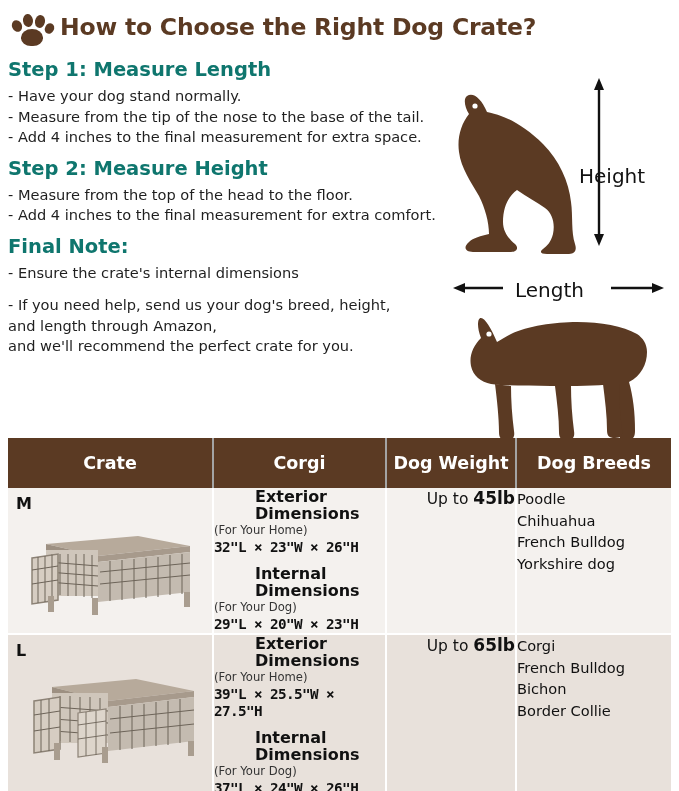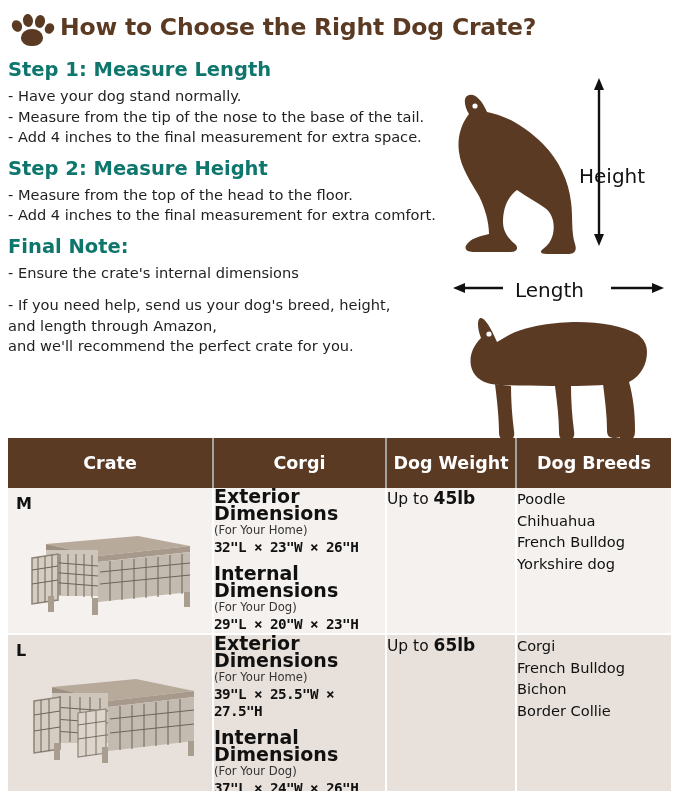--- a/index.html
+++ b/index.html
@@ -149,38 +149,39 @@
     height: 105px;
   }
 
   .cell-size {
     padding: 14px 10px 10px 10px;
     font-size: 13.5px;
     line-height: 17px;
     color: #111;
   }
   .cell-size .hd {
-    font-size: 19px;
-    font-weight: bold;
+    font-size: 16px;
+    font-weight: bold;
+    padding-left: 41px;
   }
   .cell-size .sub {
     font-size: 11.6px;
     color: #333;
   }
   .cell-size .dim {
     font-size: 14.3px;
     font-weight: bold;
     font-family: "DejaVu Sans Mono", monospace;
     letter-spacing: -0.6px;
   }
   .cell-size .blk { margin-bottom: 9px; }
   .cell-size .blk:last-child { margin-bottom: 0; }
 
   .cell-weight {
-    text-align: left;
+    text-align: right;
     vertical-align: middle;
     font-size: 15.5px;
     color: #111;
   }
   .cell-weight b { font-size: 17px; }
 
   .cell-breeds {
     padding: 16px 10px 10px 16px;
     font-size: 14.6px;
     line-height: 21.5px;

